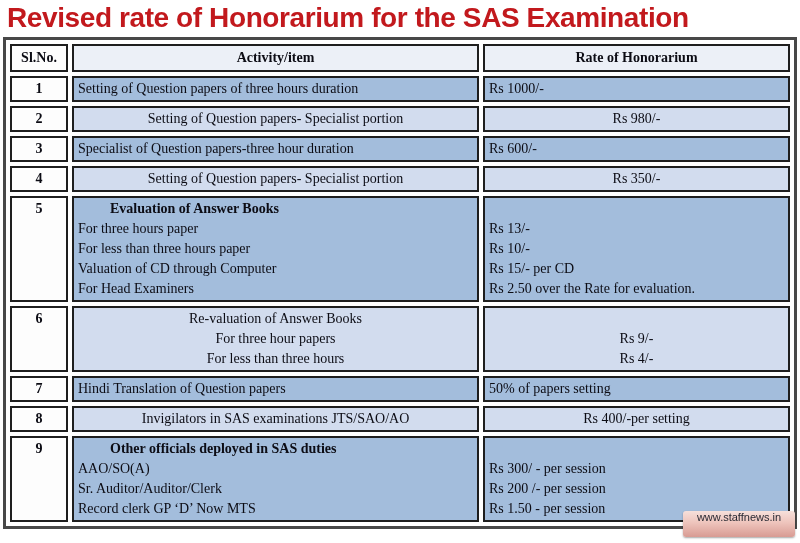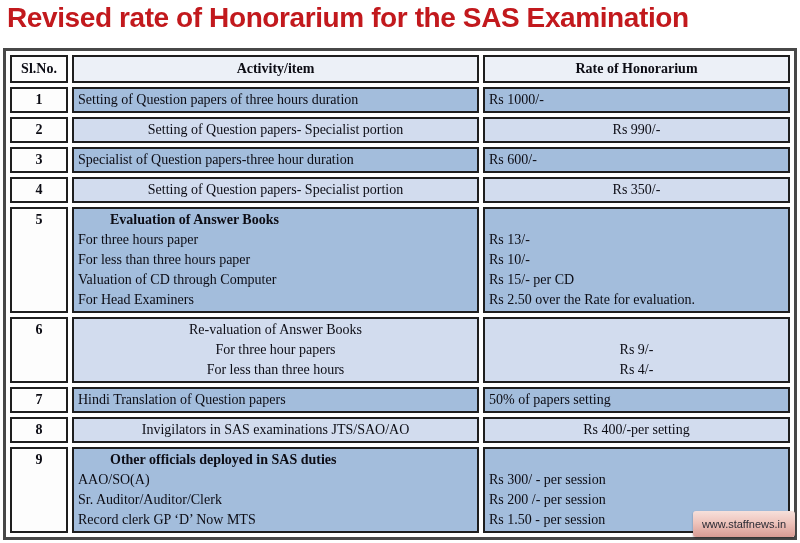--- a/index.html
+++ b/index.html
@@ -7,21 +7,21 @@
     width:800px;height:543px;overflow:hidden;background:#ffffff;
     font-family:"Liberation Serif", serif;
     position:relative;
   }
   .page-title{
     font-family:"Liberation Sans", sans-serif;
     font-weight:bold;
     font-size:28px;
     letter-spacing:-0.4px;
     color:var(--title-red,#c2191d);
-    padding:2px 0 12px 7px;
+    padding:2px 0 1px 7px;
     height:34px;
     line-height:32px;
     white-space:nowrap;
   }
   table.rate-table{
     margin-left:3px;
     width:794px;
     border-collapse:separate;
     border-spacing:4px;
     border:3px solid var(--outer-border,#484848);
@@ -53,27 +53,26 @@
     font-weight:bold;
   }
   td.dark{background:var(--row-dark,#a3bddc);}
   td.light{background:var(--row-light,#d2dcee);text-align:center;}
   td .line{white-space:nowrap;}
   td .line.bold{font-weight:bold;margin-left:32px;}
   .watermark{
     position:absolute;
     right:5px;
     bottom:6px;
-    width:102px;
+    width:112px;
     height:26px;
     border-radius:3px;
     background:linear-gradient(to bottom,#f6e0db 0%,#eec4bc 45%,#d89b93 100%);
     box-shadow:0 1px 2px rgba(0,0,0,0.35);
     display:flex;
-    align-items:center;
     justify-content:center;
     font-family:"Liberation Sans", sans-serif;
     font-size:11px;
     color:#2a2a33;
   }
 </style>
 </head>
 <body>
 
 <div class="page-title">Revised rate of Honorarium for the SAS Examination</div>
@@ -100,21 +99,21 @@
         <td class="rate-cell dark">
           <div class="line">Rs 1000/-</div>
         </td>
       </tr>
       <tr>
         <td class="no-cell">2</td>
         <td class="act-cell light">
           <div class="line">Setting of Question papers- Specialist portion</div>
         </td>
         <td class="rate-cell light">
-          <div class="line">Rs 990/-</div>
+          <div class="line">Rs 980/-</div>
         </td>
       </tr>
       <tr>
         <td class="no-cell">3</td>
         <td class="act-cell dark">
           <div class="line">Specialist of Question papers-three hour duration</div>
         </td>
         <td class="rate-cell dark">
           <div class="line">Rs 600/-</div>
         </td>

